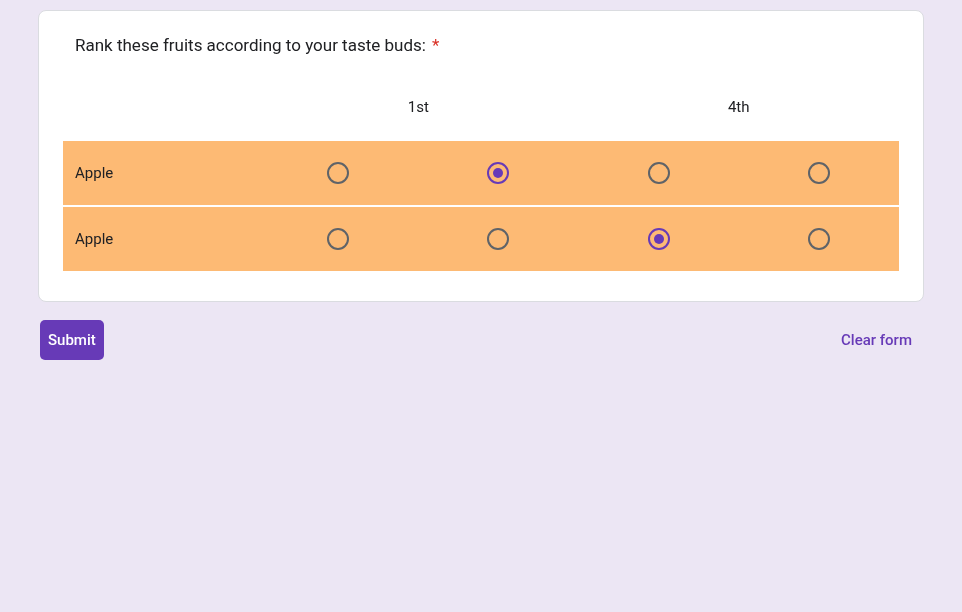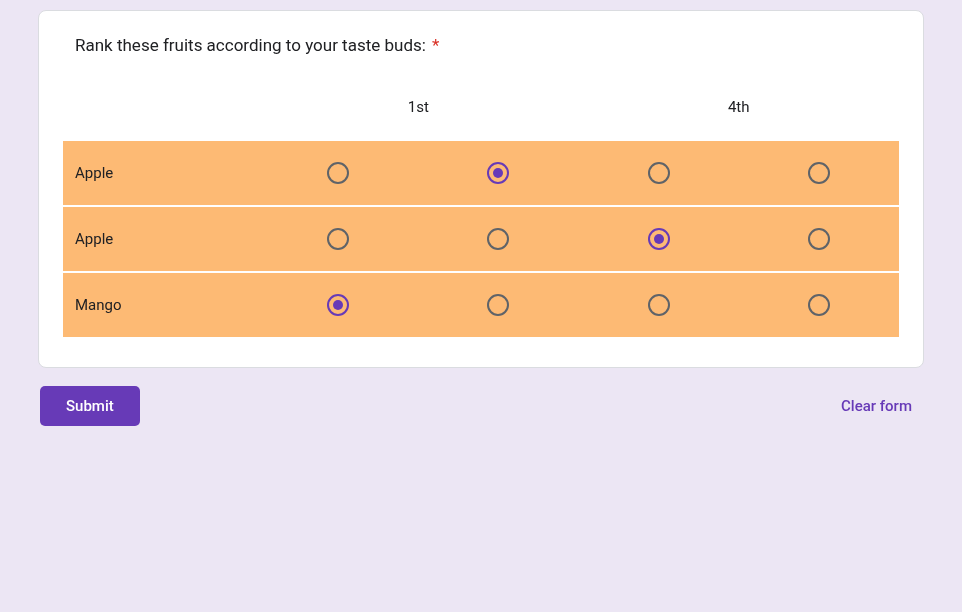--- a/index.html
+++ b/index.html
@@ -95,21 +95,21 @@
       display: flex;
       justify-content: space-between;
       align-items: center;
       padding: 0 2px;
     }
     .submit-btn {
       background: #673ab7;
       color: #ffffff;
       border: none;
       border-radius: 5px;
-      padding: 11px 26px;
+      padding: 11px 8px;
       font-size: 15px;
       font-weight: 500;
       cursor: pointer;
       font-family: inherit;
     }
     .clear-link {
       color: #673ab7;
       font-size: 15px;
       font-weight: 500;
       cursor: pointer;
@@ -167,39 +167,20 @@
             <div class="col-cell">
               <div class="radio selected">
                 <div class="radio-dot"></div>
               </div>
             </div>
             <div class="col-cell">
               <div class="radio"></div>
             </div>
           </div>
         </div>
-        <div class="data-row">
-          <div class="row-label-cell">Mango</div>
-          <div class="cols-wrap">
-            <div class="col-cell">
-              <div class="radio selected">
-                <div class="radio-dot"></div>
-              </div>
-            </div>
-            <div class="col-cell">
-              <div class="radio"></div>
-            </div>
-            <div class="col-cell">
-              <div class="radio"></div>
-            </div>
-            <div class="col-cell">
-              <div class="radio"></div>
-            </div>
-          </div>
-        </div>
       </div>
   </div>
 </div>
 
 <div class="footer-row">
   <button class="submit-btn">Submit</button>
   <span class="clear-link">Clear form</span>
 </div>
 
 </body></html>

